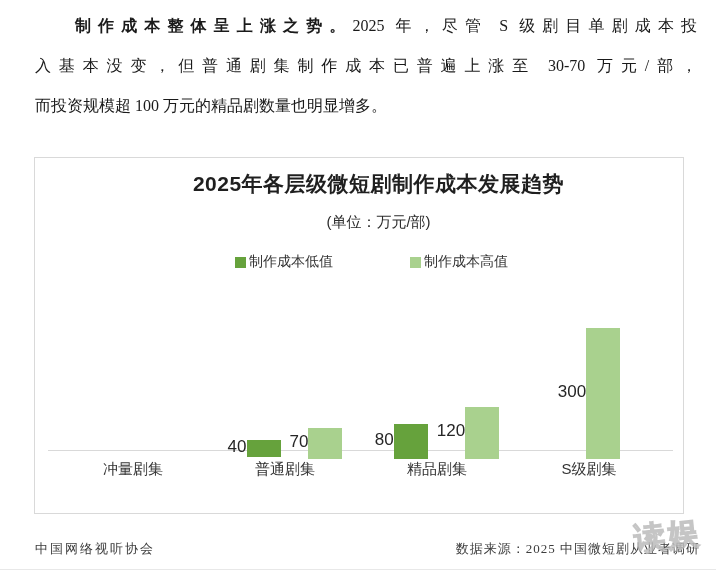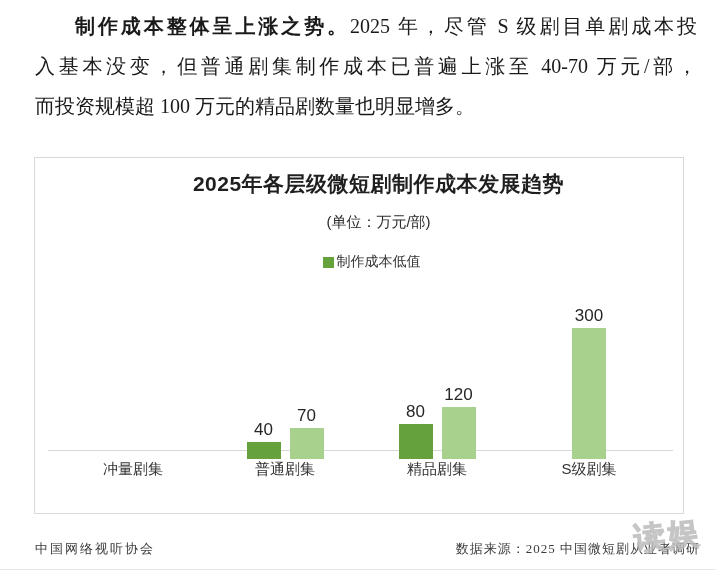--- a/index.html
+++ b/index.html
@@ -7,21 +7,21 @@
     position:relative;
     width:716px;height:575px;
     background:#ffffff;
     overflow:hidden;
     font-family:"Liberation Serif","DejaVu Serif",serif;
     color:#1a1a1a;
   }
   
   .paragraph{
     position:absolute;left:35px;top:6px;width:662px;
-    font-size:20px;line-height:40px;
+    font-size:16px;line-height:40px;
   }
   .para-line{
     text-align:justify;
     text-align-last:justify;
     white-space:nowrap;
   }
   .para-line.last{
     text-align:right;text-align-last:left;
   }
   .para-line.first{padding-left:40px;}
@@ -61,21 +61,21 @@
   }
   .bar-groups{
     position:absolute;left:22px;right:18px;bottom:34px;
     display:flex;align-items:flex-end;
   }
   .bar-group{
     flex:1;
     display:flex;flex-direction:column;align-items:center;
   }
   .bars{display:flex;align-items:flex-end;gap:9px;}
-  .bar-col{display:flex;flex-direction:column;align-items:center;text-align:center;}
+  .bar-col{display:flex;flex-direction:row;align-items:center;text-align:center;}
   .bar-value{
     font-size:17px;color:#262626;margin-bottom:4px;line-height:1;
   }
   .bar{width:34px;}
   .cat-label{
     height:20px;
     font-size:15px;color:#333333;line-height:20px;
   }
   
   .footer-left{
@@ -102,32 +102,36 @@
     pointer-events:none;
   }
 </style>
 </head>
 <body>
 
 <div class="page">
 
   <div class="paragraph">
     <div class="para-line first"><span class="lead-bold">制作成本整体呈上涨之势。</span><span>2025 年，尽管 S 级剧目单剧成本投</span></div>
-    <div class="para-line">入基本没变，但普通剧集制作成本已普遍上涨至 40-70 万元/部，</div>
+    <div class="para-line">入基本没变，但普通剧集制作成本已普遍上涨至 30-70 万元/部，</div>
     <div class="para-line last">而投资规模超 100 万元的精品剧数量也明显增多。</div>
   </div>
 
   <div class="chart-card">
     <div class="chart-title">2025年各层级微短剧制作成本发展趋势</div>
     <div class="chart-subtitle">(单位：万元/部)</div>
 
     <div class="legend">
       <div class="legend-entry">
         <span class="legend-swatch" style="background: rgb(102, 162, 60);"></span>
         <span class="legend-label">制作成本低值</span>
+      </div>
+      <div class="legend-entry">
+        <span class="legend-swatch" style="background: rgb(169, 209, 142);"></span>
+        <span class="legend-label">制作成本高值</span>
       </div>
     </div>
 
     <div class="axis-line"></div>
     <div class="bar-groups">
         <div class="bar-group">
           <div class="cat-label">冲量剧集</div>
         </div>
         <div class="bar-group">
           <div class="bars">

